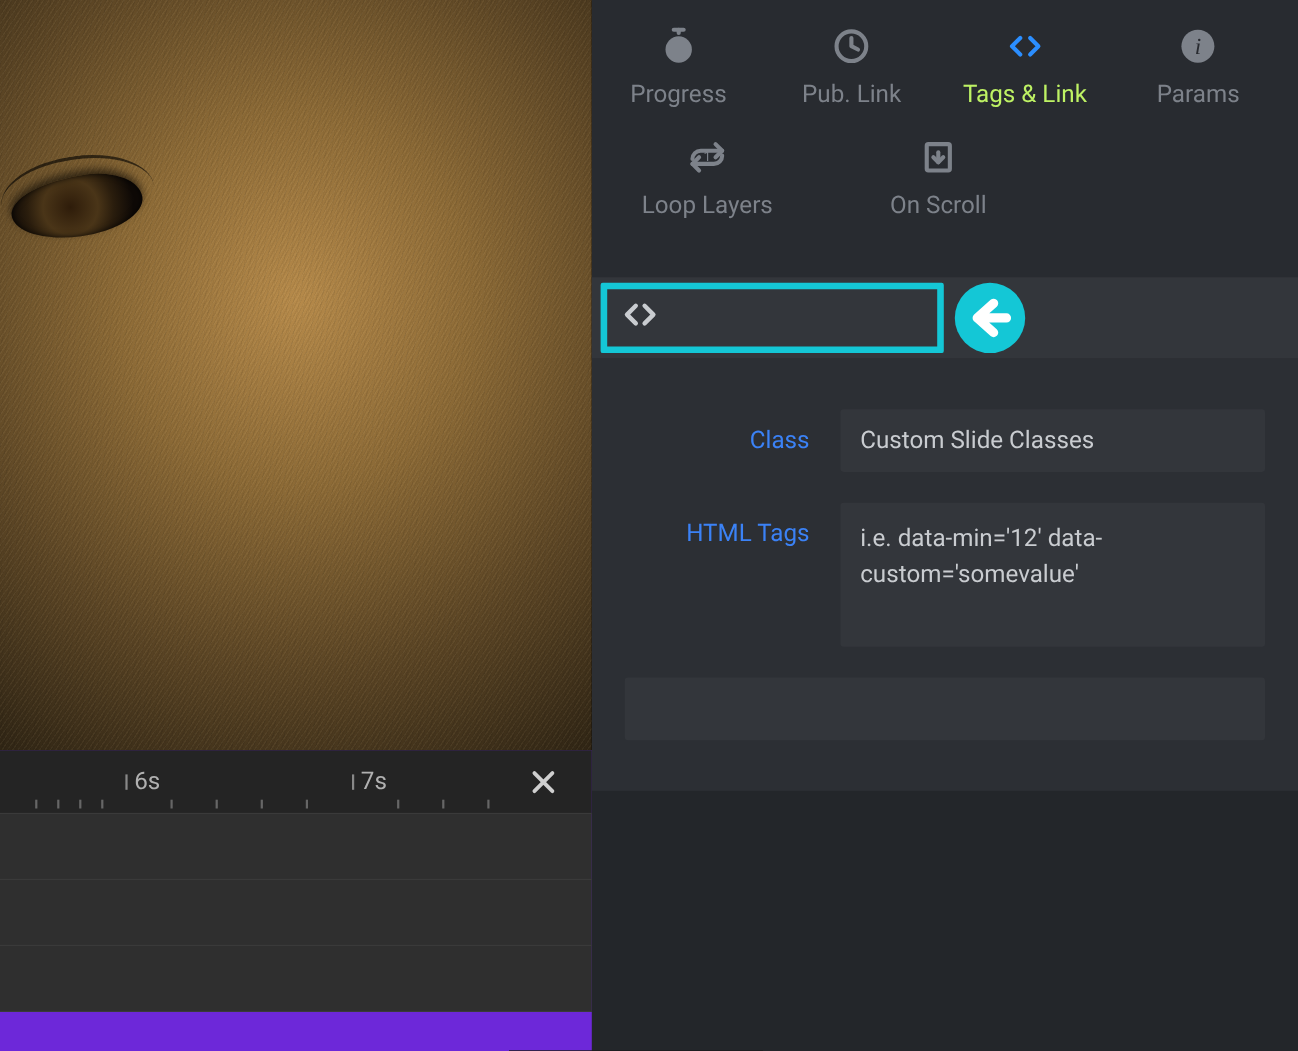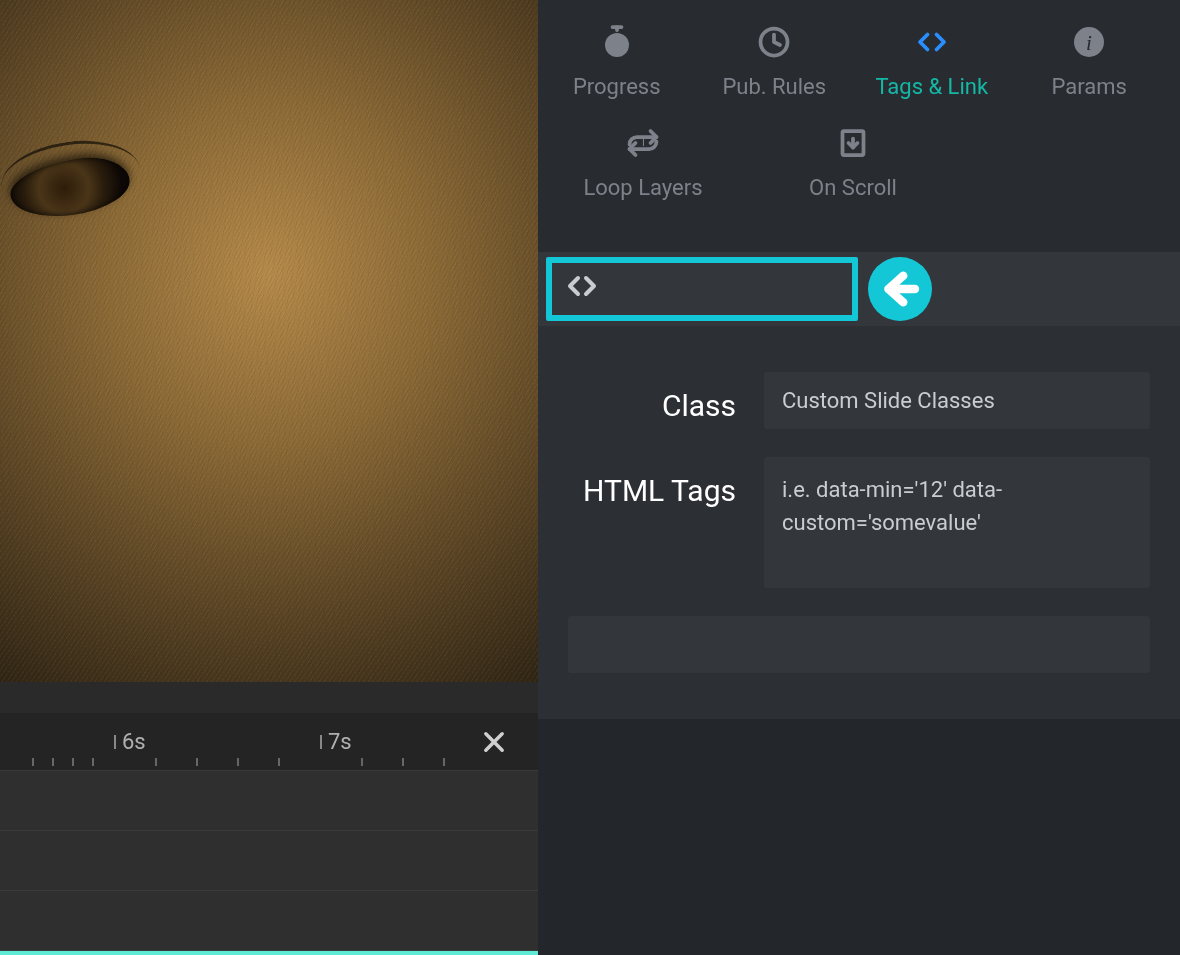--- a/index.html
+++ b/index.html
@@ -27,36 +27,36 @@
     border-top: 3px solid rgba(0,0,0,0.6);
     border-radius: 50%;
   }
   .fur-texture {
     position: absolute; inset: 0;
     background-image:
       repeating-linear-gradient(115deg, rgba(0,0,0,0.05) 0 1px, transparent 1px 3px),
       repeating-linear-gradient(125deg, rgba(255,230,180,0.05) 0 1px, transparent 1px 4px),
       repeating-linear-gradient(100deg, rgba(0,0,0,0.04) 0 1px, transparent 1px 5px);
   }
-  .timeline-area { flex: 1; background: #5eead4; position: relative; margin-top: 31px; }
+  .timeline-area { flex: 1; background: #6d28d9; position: relative; }
   .ruler { height: 58px; background: #242424; border-bottom: 1px solid #3a3a3a; position: relative; color: #b0b0b0; font-size: 22px; }
   .ruler-close { position: absolute; right: 30px; top: 50%; transform: translateY(-50%); color: #d0d0d0; cursor: pointer; }
   .ruler-close svg { width: 28px; height: 28px; display:block; }
   .tick-major { position: absolute; top: 0; height: 100%; }
   .tick-major .line { position: absolute; left: 0; top: 22px; width: 2px; height: 14px; background: #888; }
   .tick-major .lbl { position: absolute; left: 8px; top: 16px; }
   .tick-minor { position: absolute; bottom: 4px; width: 2px; height: 8px; background: #666; }
   .tracks { position: absolute; top: 58px; left: 0; right: 0; bottom: 0; }
   .track-row { height: 60px; border-bottom: 1px solid #3a3a3a; background: #2f2f2f; }
 
   
   .right-panel { flex: 1; height: 955px; background: #23262a; display: flex; flex-direction: column; }
   .tabs { display: flex; flex-wrap: wrap; padding: 20px 12px 30px 0; gap: 0; justify-content: space-around; background: #282b30; text-align: right; }
   .tab { width: 150px; display: flex; flex-direction: column; align-items: center; gap: 14px; color: #7d828a; font-size: 22px; cursor: pointer; padding: 4px 0 22px; }
-  .tab.active { color: #14b8a6; }
+  .tab.active { color: #bef264; }
   .tab.active .tab-icon svg path,
   .tab.active .tab-icon svg polyline,
   .tab.active .tab-icon svg line { stroke: #2b8eff; }
   .tab-icon { width: 36px; height: 36px; display: flex; align-items: center; justify-content: center; }
   .tab-icon svg { width: 36px; height: 36px; }
   .tab-icon svg path, .tab-icon svg polyline, .tab-icon svg line, .tab-icon svg circle, .tab-icon svg rect { stroke: #7d828a; fill: none; stroke-width: 2.5; stroke-linecap: round; stroke-linejoin: round; }
   .tab-icon.filled svg circle { fill: #7d828a; stroke: none; }
 
   .section-header { position: relative; height: 74px; background: #33363b; display: flex; align-items: center; padding-left: 28px; color: #e8eaec; font-size: 25px; gap: 22px; }
   .section-header.highlighted { }
@@ -67,21 +67,21 @@
   .callout-arrow {
     position: absolute; left: 330px; top: 50%; transform: translateY(-50%);
     width: 64px; height: 64px; border-radius: 50%;
     background: #14c7d6; display: flex; align-items: center; justify-content: center;
   }
   .callout-arrow svg { width: 40px; height: 40px; }
   .callout-arrow svg path { stroke: #fff; stroke-width: 5; fill: none; stroke-linecap: round; stroke-linejoin: round; }
 
   .section-body { padding: 46px 30px 46px 30px; background: #2c2f34; }
   .form-row { display: flex; align-items: flex-start; margin-bottom: 28px; }
-  .form-label { width: 196px; min-width: 196px; text-align: right; color: #ffffff; font-size: 30px; padding-right: 28px; padding-top: 16px; }
+  .form-label { width: 196px; min-width: 196px; text-align: right; color: #3b82f6; font-size: 22px; padding-right: 28px; padding-top: 16px; }
   .form-input { flex: 1; background: #33363b; color: #e8eaec; font-size: 22px; border: none; border-radius: 3px; padding: 16px 18px; outline: none; font-family: inherit; }
   .form-input::placeholder { color: #c9ccd0; }
   textarea.form-input { resize: none; line-height: 1.5; }
 
   .link-icon svg { width: 30px; height: 30px; }
   .link-icon svg path { stroke: #c9ccd0; fill: none; stroke-width: 2.5; }
   .code-icon svg { width: 32px; height: 32px; }
   .code-icon svg path { stroke: #c9ccd0; fill: none; stroke-width: 3; stroke-linecap: round; stroke-linejoin: round; }
 </style>
 </head>
@@ -143,21 +143,21 @@
       </span>
       <span>Progress</span>
     </div>
     <div class="tab">
       <span class="tab-icon">
         <svg viewBox="0 0 24 24">
             <circle cx="12" cy="12" r="9"></circle>
             <polyline points="12 7 12 12 16 14"></polyline>
           </svg>
       </span>
-      <span>Pub. Rules</span>
+      <span>Pub. Link</span>
     </div>
     <div class="tab active">
       <span class="tab-icon">
         <svg viewBox="0 0 24 24">
             <path d="M9 7 L4 12 L9 17"></path>
             <path d="M15 7 L20 12 L15 17"></path>
           </svg>
       </span>
       <span>Tags &amp; Link</span>
     </div>

